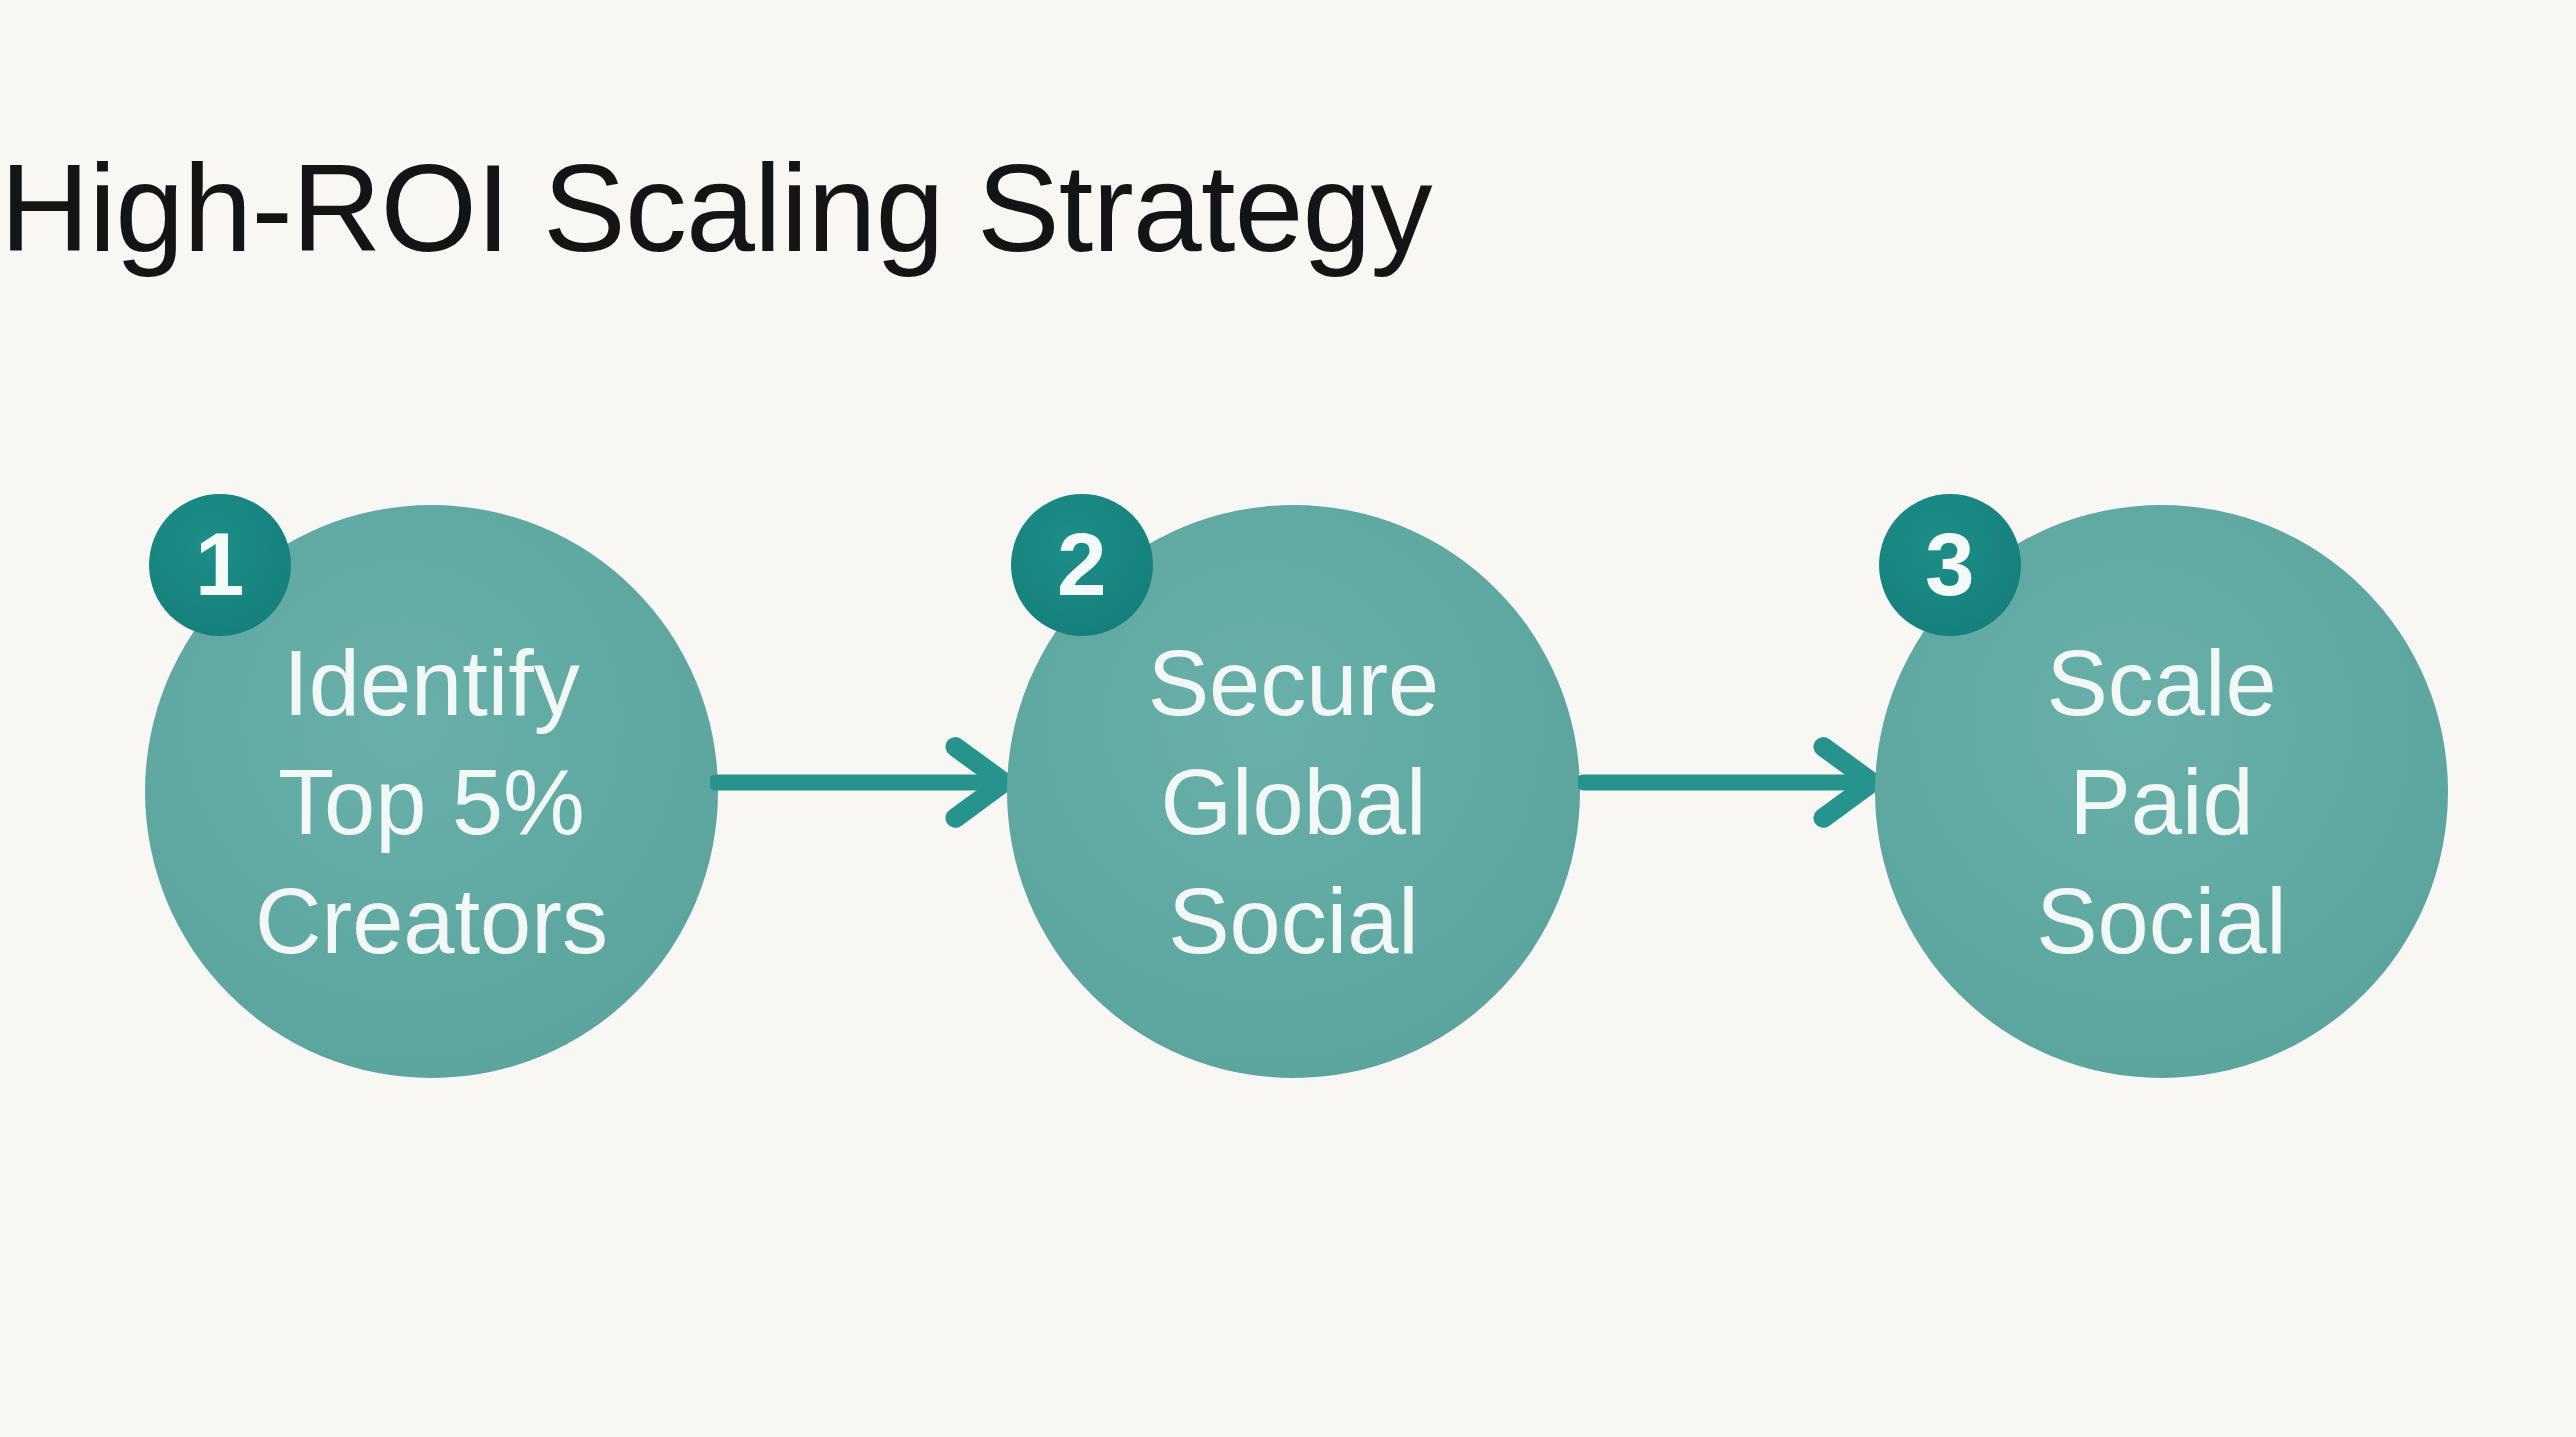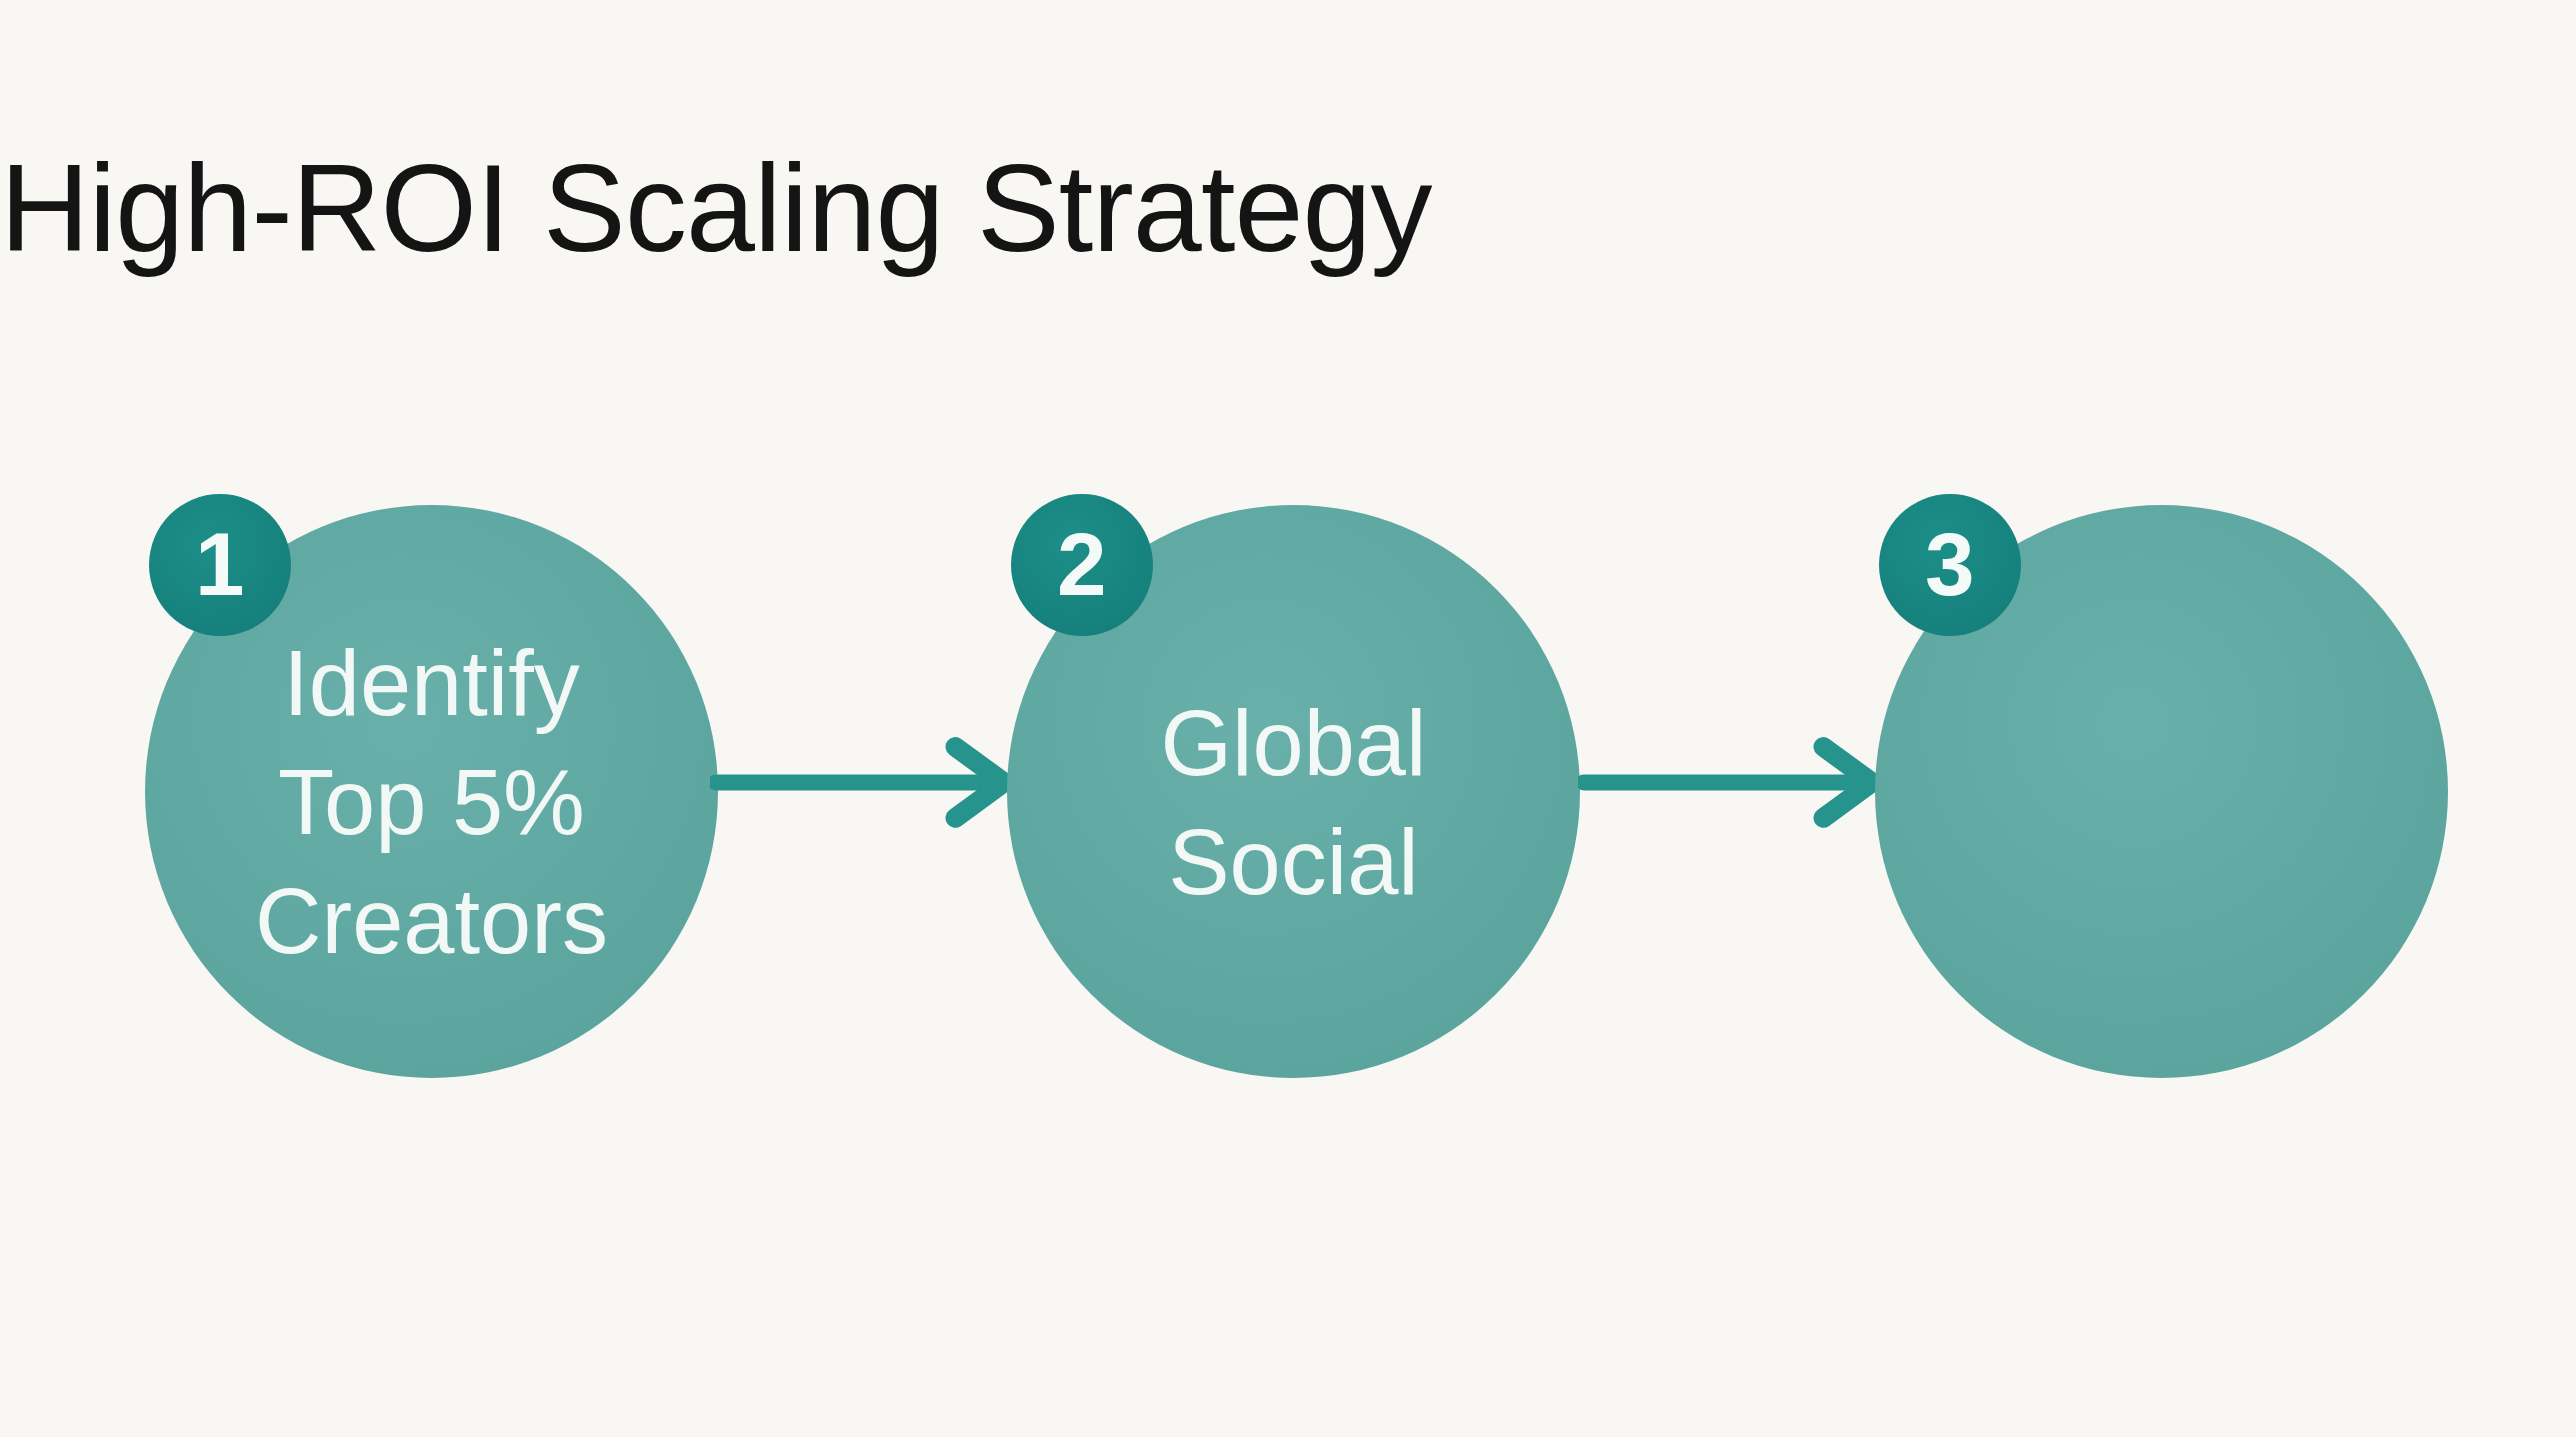--- a/index.html
+++ b/index.html
@@ -103,30 +103,36 @@
   <svg class="arrow arrow-1" viewBox="0 0 330 110" aria-hidden="true">
     <line class="shaft" x1="6" y1="56" x2="296" y2="56" stroke-width="17" stroke-linecap="round"></line>
     <polyline class="head" points="262,18 314,56 262,94" stroke-width="21" stroke-linecap="round" stroke-linejoin="round"></polyline>
   </svg>
 
   <div class="step step-2">
     <div class="badge">
       <span>2</span>
     </div>
     <div class="step-label">
+      <span>Secure</span>
       <span>Global</span>
       <span>Social</span>
     </div>
   </div>
 
   <svg class="arrow arrow-2" viewBox="0 0 330 110" aria-hidden="true">
     <line class="shaft" x1="6" y1="56" x2="296" y2="56" stroke-width="17" stroke-linecap="round"></line>
     <polyline class="head" points="262,18 314,56 262,94" stroke-width="21" stroke-linecap="round" stroke-linejoin="round"></polyline>
   </svg>
 
   <div class="step step-3">
     <div class="badge">
       <span>3</span>
     </div>
+    <div class="step-label">
+      <span>Scale</span>
+      <span>Paid</span>
+      <span>Social</span>
+    </div>
   </div>
 
 </div>
 
 
 </body></html>

